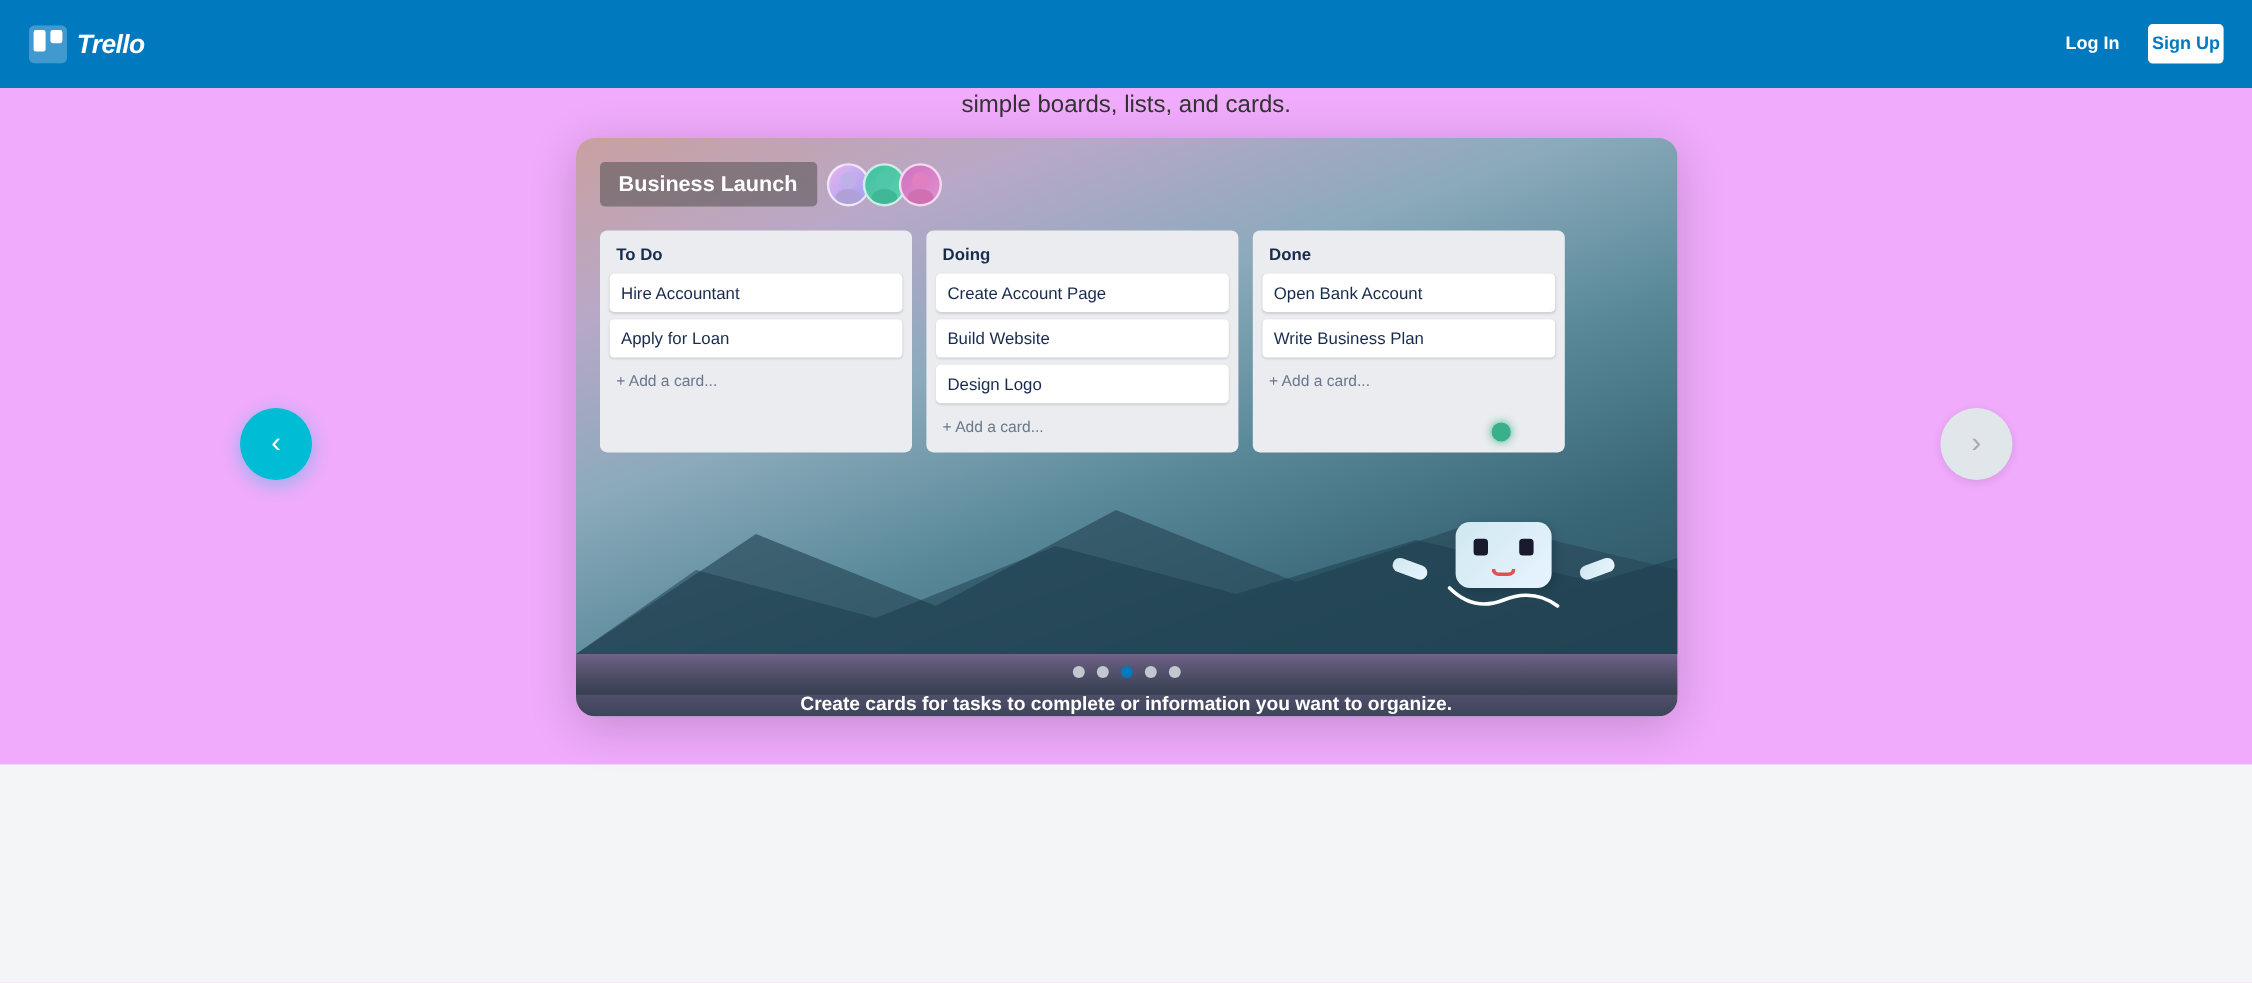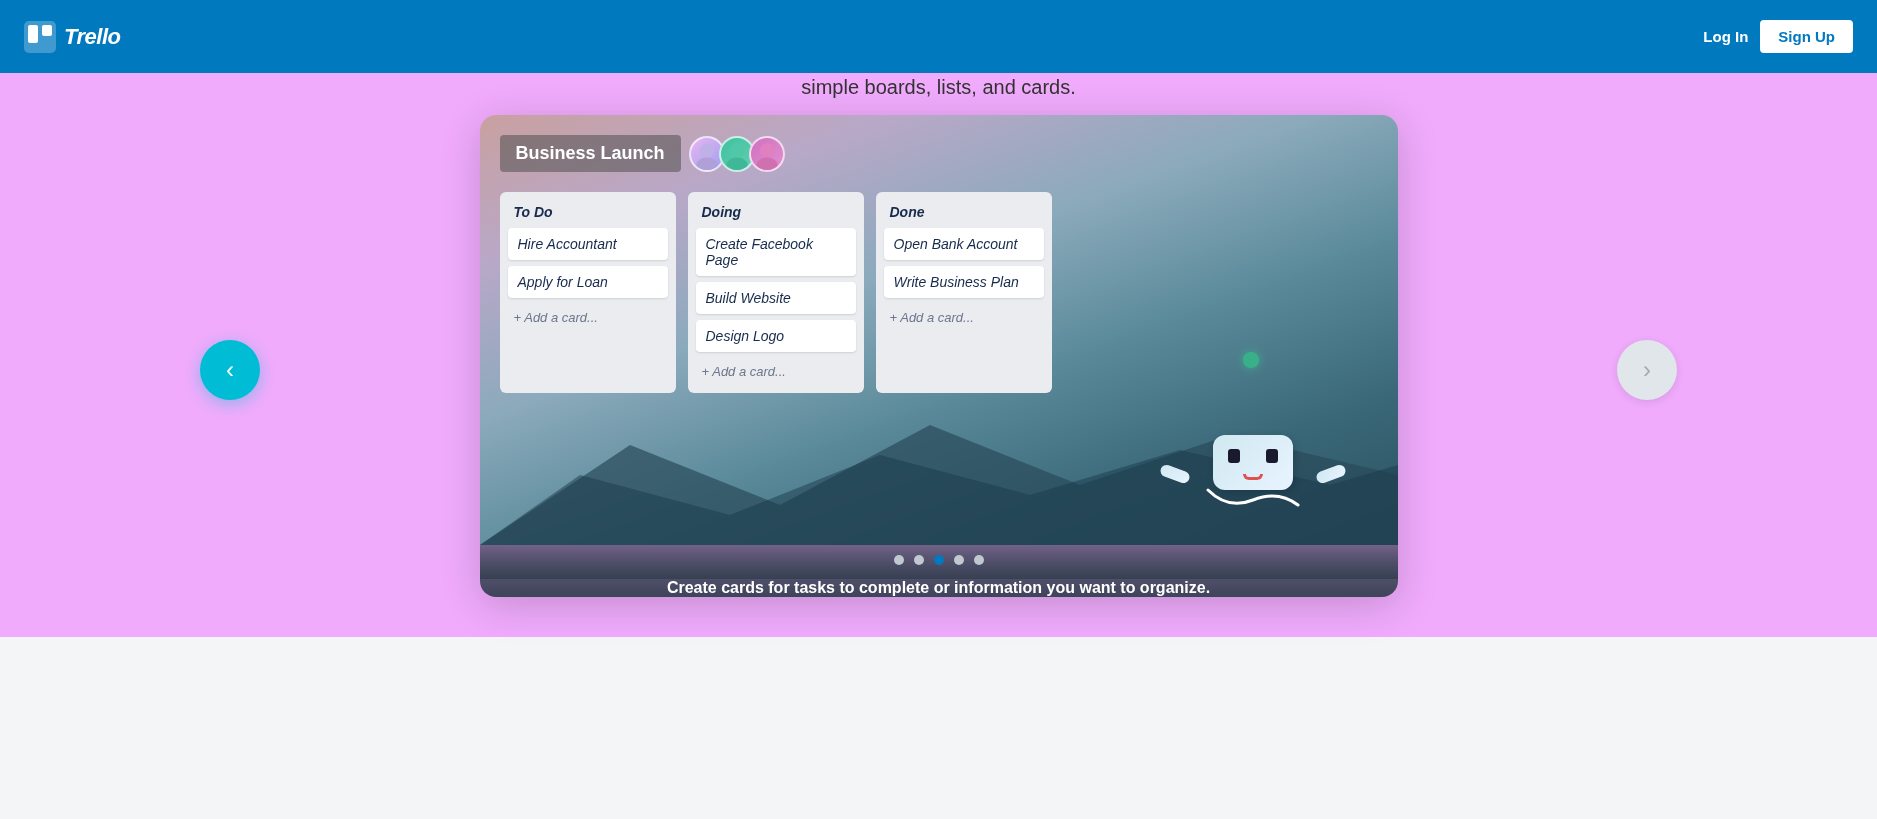--- a/index.html
+++ b/index.html
@@ -36,38 +36,39 @@
     .trello-wordmark {
       color: #fff;
       font-size: 22px;
       font-weight: 700;
       font-style: italic;
       letter-spacing: -0.5px;
     }
     .header-actions {
       display: flex;
       align-items: center;
+      gap: 12px;
     }
     .btn-login {
       color: #fff;
       background: transparent;
       border: none;
       font-size: 15px;
       font-weight: 600;
       cursor: pointer;
       padding: 6px 12px;
     }
     .btn-signup {
       color: #0079bf;
       background: #fff;
       border: 2px solid #fff;
       font-size: 15px;
       font-weight: 700;
       cursor: pointer;
-      padding: 6px 16px;
+      padding: 6px 1px;
       border-radius: 4px;
     }
 
     
     .main {
       padding-top: 56px;
       display: flex;
       flex-direction: column;
       align-items: center;
       background: #f0abfc;
@@ -166,23 +167,22 @@
       display: flex;
       gap: 12px;
       position: relative;
       z-index: 2;
     }
 
     .list {
       background: #ebecf0;
       border-radius: 6px;
       padding: 10px 8px 8px;
-      width: 176px;
+      width: 260px;
       flex-shrink: 0;
-      font-style: italic;
     }
 
     .list-title {
       font-size: 14px;
       font-weight: 700;
       color: #172b4d;
       padding: 2px 6px 8px;
     }
 
     .card {
@@ -398,21 +398,21 @@
 
           <div class="list">
             <div class="list-title">To Do</div>
             <div class="card">Hire Accountant</div>
             <div class="card">Apply for Loan</div>
             <div class="add-card">+ Add a card...</div>
           </div>
 
           <div class="list">
             <div class="list-title">Doing</div>
-            <div class="card">Create Facebook Page</div>
+            <div class="card">Create Account Page</div>
             <div class="card">Build Website</div>
             <div class="card">Design Logo</div>
             <div class="add-card">+ Add a card...</div>
           </div>
 
           <div class="list">
             <div class="list-title">Done</div>
             <div class="card">Open Bank Account</div>
             <div class="card">Write Business Plan</div>
             <div class="add-card">+ Add a card...</div>

